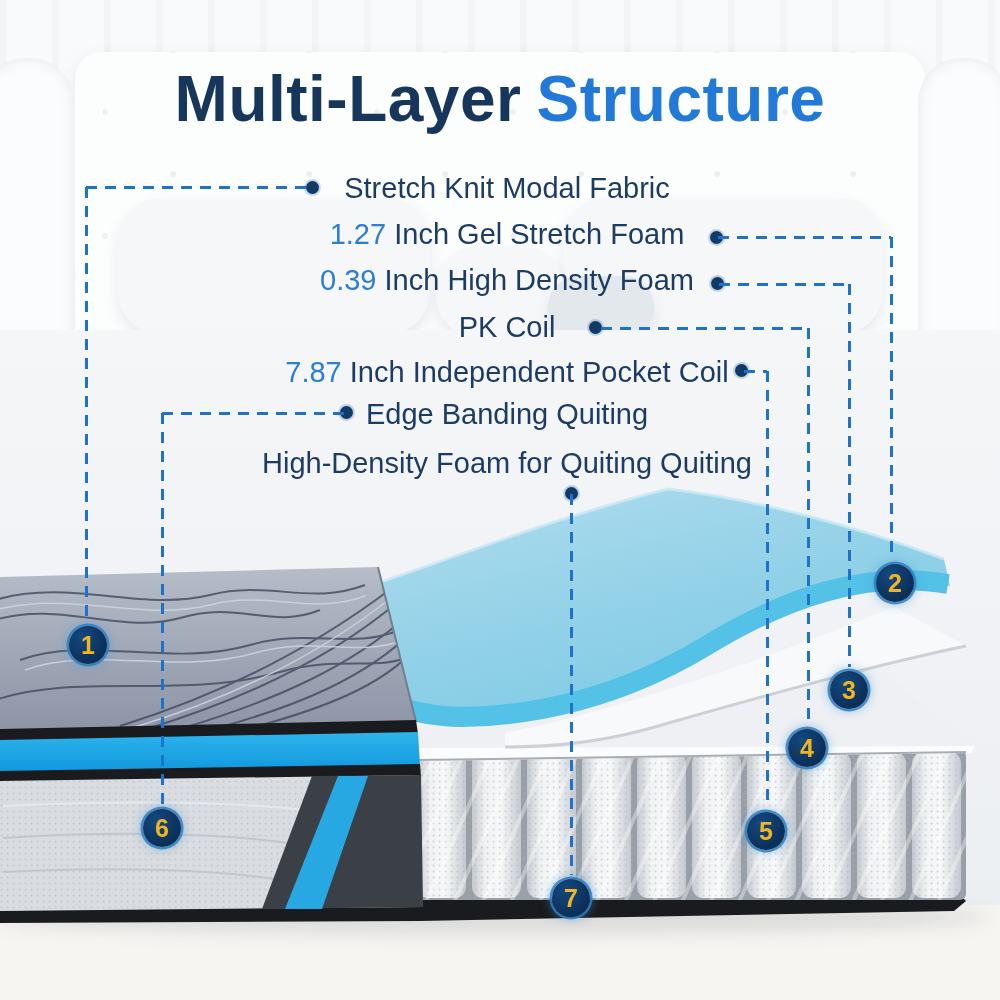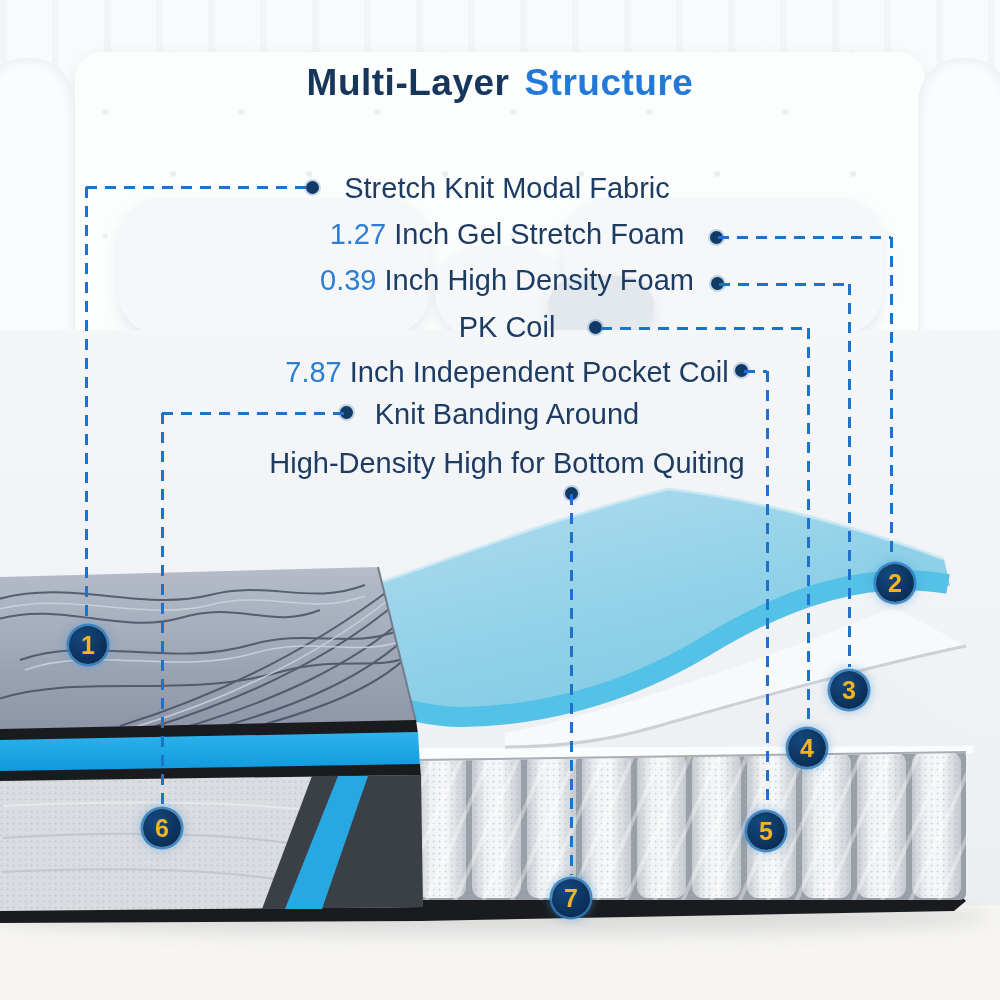--- a/index.html
+++ b/index.html
@@ -36,21 +36,21 @@
 
   
   .badge{position:absolute;width:38px;height:38px;border-radius:50%;
     background:radial-gradient(circle at 35% 30%,#14487e,#0b2f57 72%);
     box-shadow:0 0 0 2.5px rgba(46,126,193,.85),0 0 10px 3px rgba(70,150,210,.45);
     display:flex;align-items:center;justify-content:center;
     color:var(--badge-number,#f2b522);font-weight:bold;font-size:25px;line-height:1;}
 
   
   .title{position:absolute;left:0;top:62px;width:1000px;text-align:center;
-    font-size:37px;font-weight:bold;letter-spacing:.5px;}
+    font-size:64px;font-weight:bold;letter-spacing:.5px;}
   .title .t1{color:var(--title-navy,#16365c);margin-right:15px;}
   .title .t2{color:var(--title-blue,#2279d8);}
   .label{position:absolute;left:7px;width:1000px;text-align:center;
     font-size:29px;color:var(--label-text,#1d3c64);}
   .label .num{color:var(--measure-blue,#2d7ed3);}
 </style>
 </head>
 <body>
 
 <div class="canvas">
@@ -229,19 +229,19 @@
   <div class="label" style="top:264px;">
     <span class="num">0.39</span><span> Inch High Density Foam</span>
   </div>
   <div class="label" style="top:311px;">
     <span class="num"></span><span>PK Coil</span>
   </div>
   <div class="label" style="top:356px;">
     <span class="num">7.87</span><span> Inch Independent Pocket Coil</span>
   </div>
   <div class="label" style="top:398px;">
-    <span class="num"></span><span>Knit Banding Around</span>
+    <span class="num"></span><span>Edge Banding Quiting</span>
   </div>
   <div class="label" style="top:447px;">
-    <span class="num"></span><span>High-Density High for Bottom Quiting</span>
+    <span class="num"></span><span>High-Density Foam for Quiting Quiting</span>
   </div>
 
 </div>
 
 </body></html>

